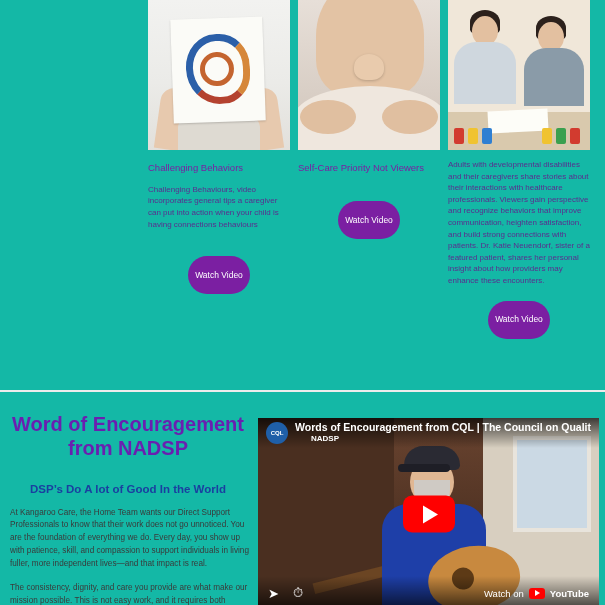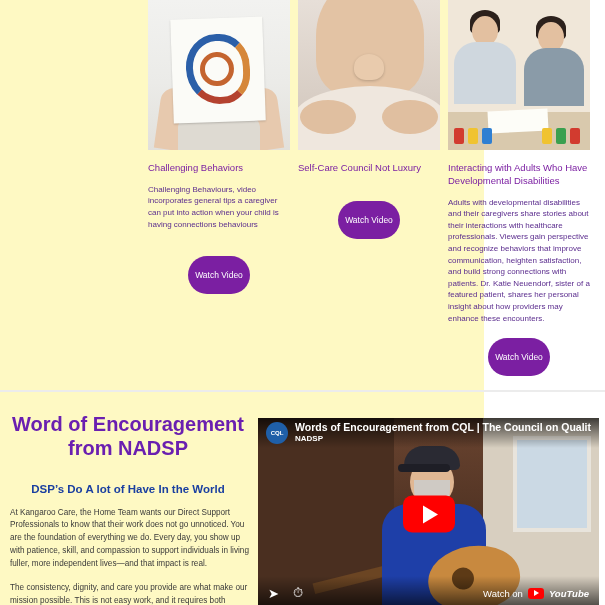--- a/index.html
+++ b/index.html
@@ -3,21 +3,21 @@
 <meta charset="utf-8">
 <style>
   * { box-sizing: border-box; }
   html, body {
     margin: 0; padding: 0;
     width: 605px; height: 605px;
     overflow: hidden;
     background: #ffffff;
     font-family: "Liberation Sans", sans-serif;
   }
-  .page { position: relative; width: 484px; height: 605px; background: #fef9c3; }
+  .page { position: relative; width: 605px; height: 605px; background: #14b8a6; }
 
   
   .cards {
     position: absolute;
     left: 148px; top: 0;
     width: 444px;
     display: flex;
     gap: 8px;
   }
   .card { width: 142px; }
@@ -233,21 +233,21 @@
     display: flex; align-items: center; padding: 0 8px;
   }
   .yt-avatar {
     width: 22px; height: 22px; border-radius: 50%;
     background: #1f5fa8; color: #fff; font-size: 6px;
     display: flex; align-items: center; justify-content: center;
     flex: 0 0 auto; font-weight: bold;
   }
   .yt-titles { margin-left: 7px; color: #fff; line-height: 1.1; overflow: hidden; }
   .yt-title-main { font-size: 10.5px; font-weight: bold; white-space: nowrap; }
-  .yt-title-sub { font-size: 8px; font-weight: bold; margin-top: 2px; }
+  .yt-title-sub { font-size: 8px; font-weight: bold; margin-top: 2px; margin-left: 16px; }
 
   .yt-play {
     position: absolute; left: 50%; top: 50%; transform: translate(-50%,-50%);
     width: 52px; height: 37px; border-radius: 9px; background: #ff0000;
     display: flex; align-items: center; justify-content: center;
     cursor: pointer;
   }
   .yt-play .tri {
     width: 0; height: 0;
     border-left: 15px solid #fff;
@@ -267,21 +267,21 @@
   }
   .yt-logo-mark {
     width: 16px; height: 11px; background: #ff0000; border-radius: 3px;
     display: inline-flex; align-items: center; justify-content: center;
   }
   .yt-logo-mark .t2tri {
     width: 0; height: 0; border-left: 5px solid #fff;
     border-top: 3px solid transparent; border-bottom: 3px solid transparent;
     margin-left: 1px;
   }
-  .yt-logo-text { font-size: 9.5px; font-weight: bold; font-style: italic; }
+  .yt-logo-text { font-size: 9.5px; font-weight: bold; }
 </style>
 </head>
 <body>
 
 <div class="page">
 
   <div class="cards">
 
     <div class="card c1">
       <div class="card-thumb">
@@ -303,21 +303,21 @@
     <div class="card c2">
       <div class="card-thumb">
         <div class="art t2">
           <div class="torso"></div>
           <div class="skirt"></div>
           <div class="knee-l"></div>
             <div class="knee-r"></div>
           <div class="hand"></div>
         </div>
       </div>
-      <div class="card-title">Self-Care Council Not Luxury</div>
+      <div class="card-title">Self-Care Priority Not Viewers</div>
       <button class="watch-btn">Watch Video</button>
     </div>
 
     <div class="card c3">
       <div class="card-thumb">
         <div class="art t3">
           <div class="wall"></div>
           <div class="p1hair"></div>
             <div class="p1head"></div>
           <div class="p2hair"></div>
@@ -327,33 +327,32 @@
           <div class="table"></div>
           <div class="paper3"></div>
           <div class="pot" style="left:6px;  background:#d23b2f;"></div>
           <div class="pot" style="left:20px; background:#f0c330;"></div>
           <div class="pot" style="left:34px; background:#2f7fd2;"></div>
           <div class="pot" style="right:10px;background:#d23b2f;"></div>
           <div class="pot" style="right:24px;background:#3aa04f;"></div>
           <div class="pot" style="right:38px;background:#f0c330;"></div>
         </div>
       </div>
-      <div class="card-title">Interacting with Adults Who Have Developmental Disabilities</div>
       <div class="card-body">Adults with developmental disabilities and their caregivers share stories about their interactions with healthcare professionals. Viewers gain perspective and recognize behaviors that improve communication, heighten satisfaction, and build strong connections with patients. Dr. Katie Neuendorf, sister of a featured patient, shares her personal insight about how providers may enhance these encounters.</div>
       <button class="watch-btn">Watch Video</button>
     </div>
   </div>
 
   <div class="divider"></div>
 
   <div class="bottom">
 
     <div class="left-col">
       <h2 class="woe-title">Word of Encouragement from NADSP</h2>
-      <div class="dsp-sub">DSP’s Do A lot of Have In the World</div>
+      <div class="dsp-sub">DSP’s Do A lot of Good In the World</div>
       <p class="para">At Kangaroo Care, the Home Team wants our Direct Support Professionals to know that their work does not go unnoticed. You are the foundation of everything we do. Every day, you show up with patience, skill, and compassion to support individuals in living fuller, more independent lives—and that impact is real.</p>
       <p class="para">The consistency, dignity, and care you provide are what make our mission possible. This is not easy work, and it requires both strength and heart. We recognize the long hours, the challenges you navigate, and the relationships you build.</p>
     </div>
 
     <div class="player">
       <div class="yt-scene">
         <div class="yt-wall-l"></div>
         <div class="yt-wall-r"></div>
         <div class="yt-window"></div>
         <div class="yt-guitar-neck"></div>

